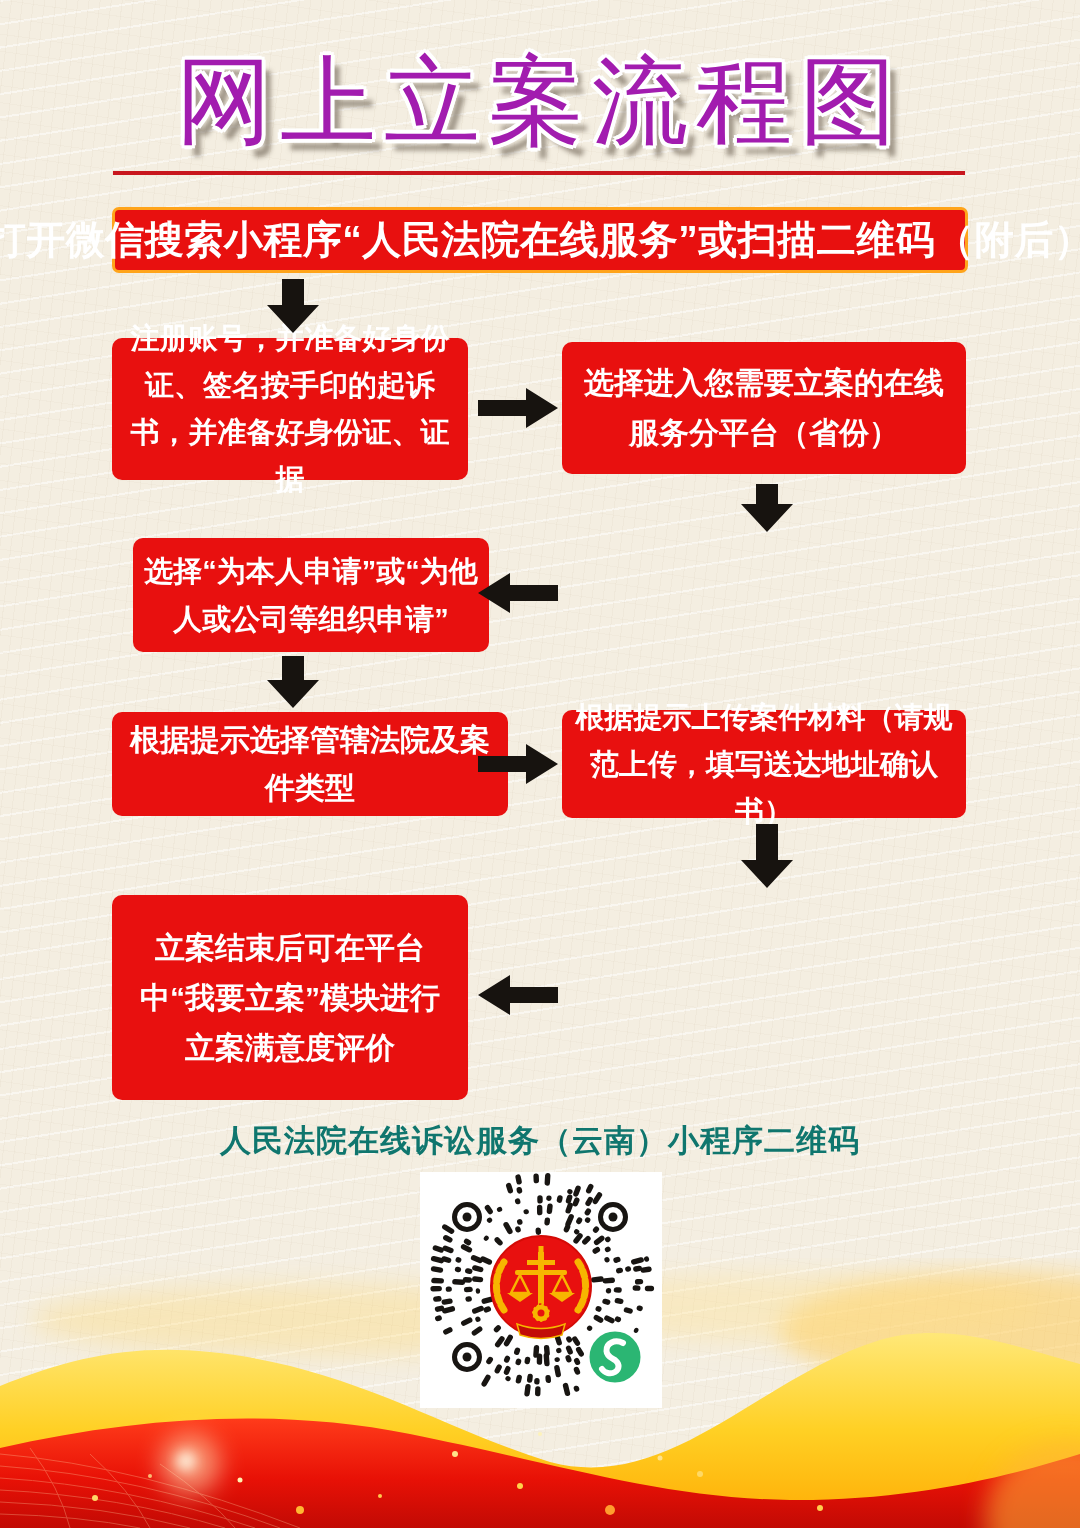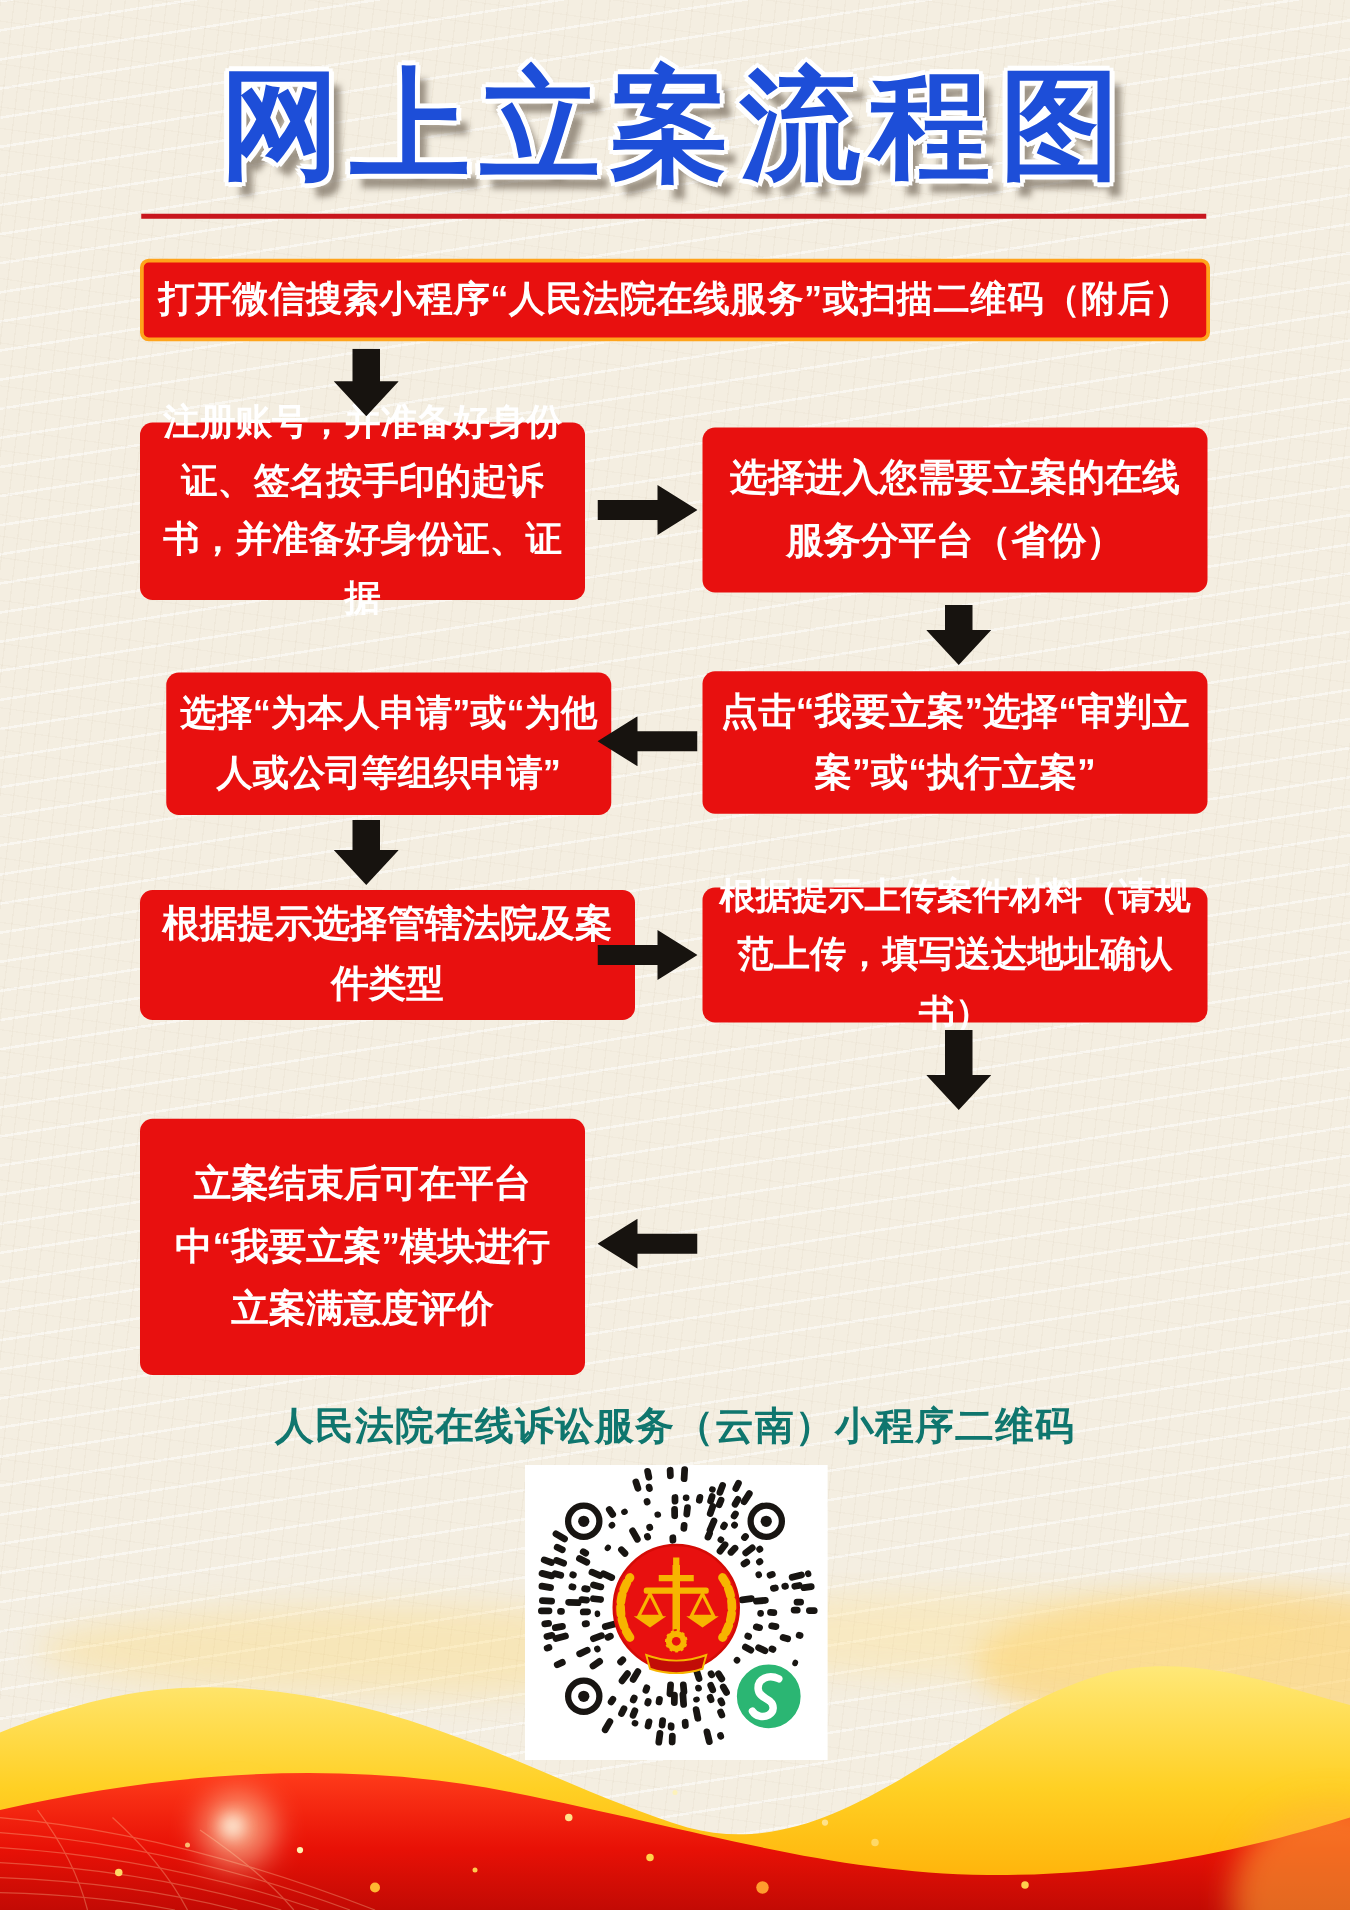--- a/index.html
+++ b/index.html
@@ -5,30 +5,30 @@
   html,body{margin:0;padding:0;}
   body{width:1080px;height:1528px;overflow:hidden;font-family:"Liberation Sans","DejaVu Sans",sans-serif;}
   .poster{position:relative;width:1080px;height:1528px;background:#f4eee1;overflow:hidden;}
   
   .poster::before{content:"";position:absolute;inset:0;z-index:0;pointer-events:none;
     background-image:
       repeating-linear-gradient(97deg, rgba(182,160,130,0.07) 0 1px, transparent 1px 11px),
       repeating-linear-gradient(8deg, rgba(182,160,130,0.05) 0 1px, transparent 1px 17px),
       repeating-linear-gradient(171deg, rgba(255,255,255,0.5) 0 2px, transparent 2px 23px);}
   .title{position:absolute;top:48px;left:0;width:100%;text-align:center;z-index:2;
-    font-size:96px;font-weight:700;letter-spacing:8px;color:#1d4ed8;line-height:1.1;
+    font-size:96px;font-weight:400;letter-spacing:8px;color:#a21caf;line-height:1.1;
     text-shadow:-3px -3px 0 #fff,3px -3px 0 #fff,-3px 3px 0 #fff,3px 3px 0 #fff,
       -4px 0 0 #fff,4px 0 0 #fff,0 -4px 0 #fff,0 4px 0 #fff,
       9px 11px 5px rgba(125,115,100,0.75);}
   .title-line{position:absolute;top:171px;left:113px;width:852px;height:4px;background:#c8161d;z-index:2;}
   .box{position:absolute;background:#e8100f;border-radius:10px;color:#fff;font-weight:bold;
     display:flex;align-items:center;justify-content:center;text-align:center;
     box-sizing:border-box;z-index:2;padding:6px 14px;}
   .s1{left:112px;top:207px;width:856px;height:66px;border:3px solid #ffa41b;border-radius:7px;
-      font-size:29px;white-space:nowrap;padding:17px;letter-spacing:0.5px;}
+      font-size:39px;white-space:nowrap;padding:17px;letter-spacing:0.5px;}
   .s2{left:112px;top:338px;width:356px;height:142px;font-size:29px;line-height:47px;}
   .s3{left:562px;top:342px;width:404px;height:132px;font-size:30px;line-height:50px;}
   .s4{left:562px;top:537px;width:404px;height:114px;font-size:30px;line-height:49px;}
   .s5{left:112px;top:538px;width:356px;height:114px;font-size:29px;line-height:48px;padding:6px 6px;margin-left:21px;}
   .s6{left:112px;top:712px;width:396px;height:104px;font-size:30px;line-height:48px;}
   .s7{left:562px;top:710px;width:404px;height:108px;font-size:29px;line-height:47px;padding:6px 8px;}
   .s8{left:562px;top:892px;width:404px;height:216px;font-size:29px;line-height:42px;padding:6px 10px;}
   .s9{left:112px;top:895px;width:356px;height:205px;font-size:30px;line-height:50px;}
   .arrow{position:absolute;z-index:2;}
   .caption{position:absolute;top:1120px;left:0;width:100%;text-align:center;z-index:2;
@@ -40,21 +40,20 @@
 <body>
 
 <div class="poster">
 
   <div class="title">网上立案流程图</div>
   <div class="title-line"></div>
 
   <div class="box s1">打开微信搜索小程序“人民法院在线服务”或扫描二维码（附后）</div>
   <div class="box s2">注册账号，并准备好身份证、签名按手印的起诉书，并准备好身份证、证据</div>
   <div class="box s3">选择进入您需要立案的在线服务分平台（省份）</div>
-  <div class="box s4">点击“我要立案”选择“审判立案”或“执行立案”</div>
   <div class="box s5">选择“为本人申请”或“为他人或公司等组织申请”</div>
   <div class="box s6">根据提示选择管辖法院及案件类型</div>
   <div class="box s7">根据提示上传案件材料（请规范上传，填写送达地址确认书）</div>
   <div class="box s9">立案结束后可在平台中“我要立案”模块进行立案满意度评价</div>
 
   <svg class="arrow" style="left:267px;top:279px" width="52" height="54" viewBox="0 0 52 54">
     <polygon points="15,0 37,0 37,26 52,26 26,54 0,26 15,26" fill="#17130f"></polygon>
     </svg>
   <svg class="arrow" style="left:478px;top:388px" width="80" height="40" viewBox="0 0 80 40">
     <polygon points="0,12 48,12 48,0 80,20 48,40 48,28 0,28" fill="#17130f"></polygon>

